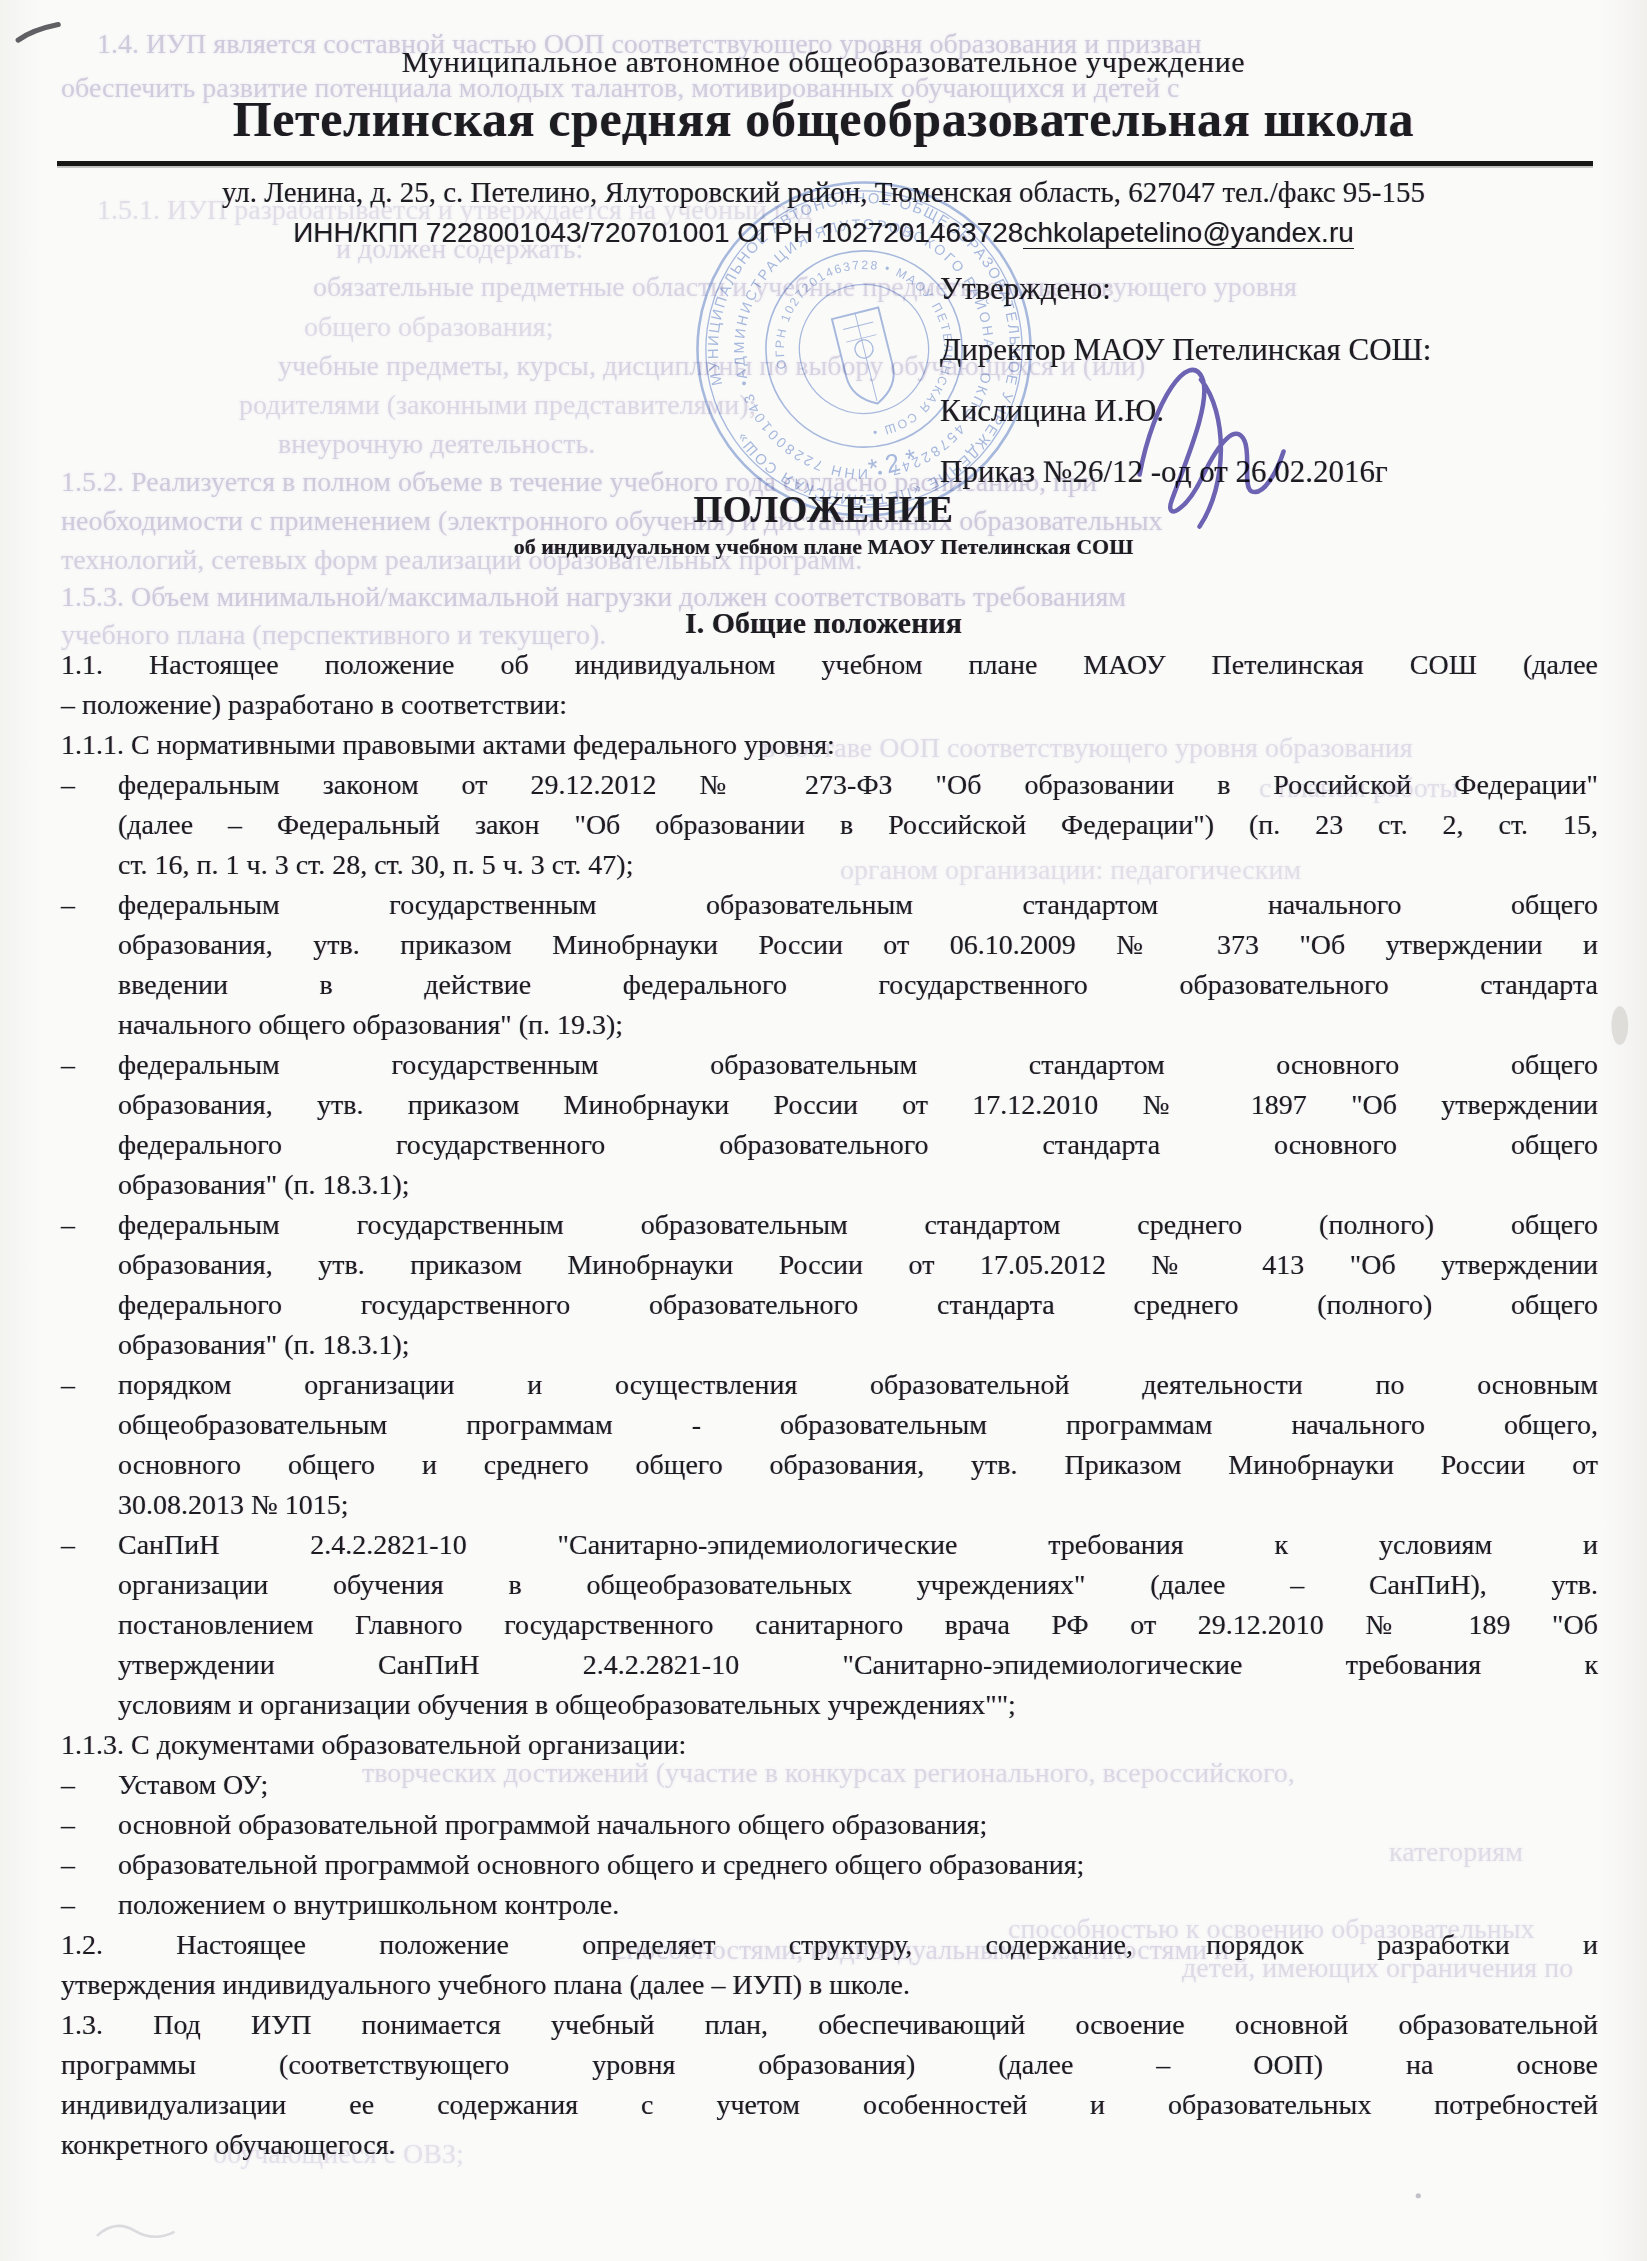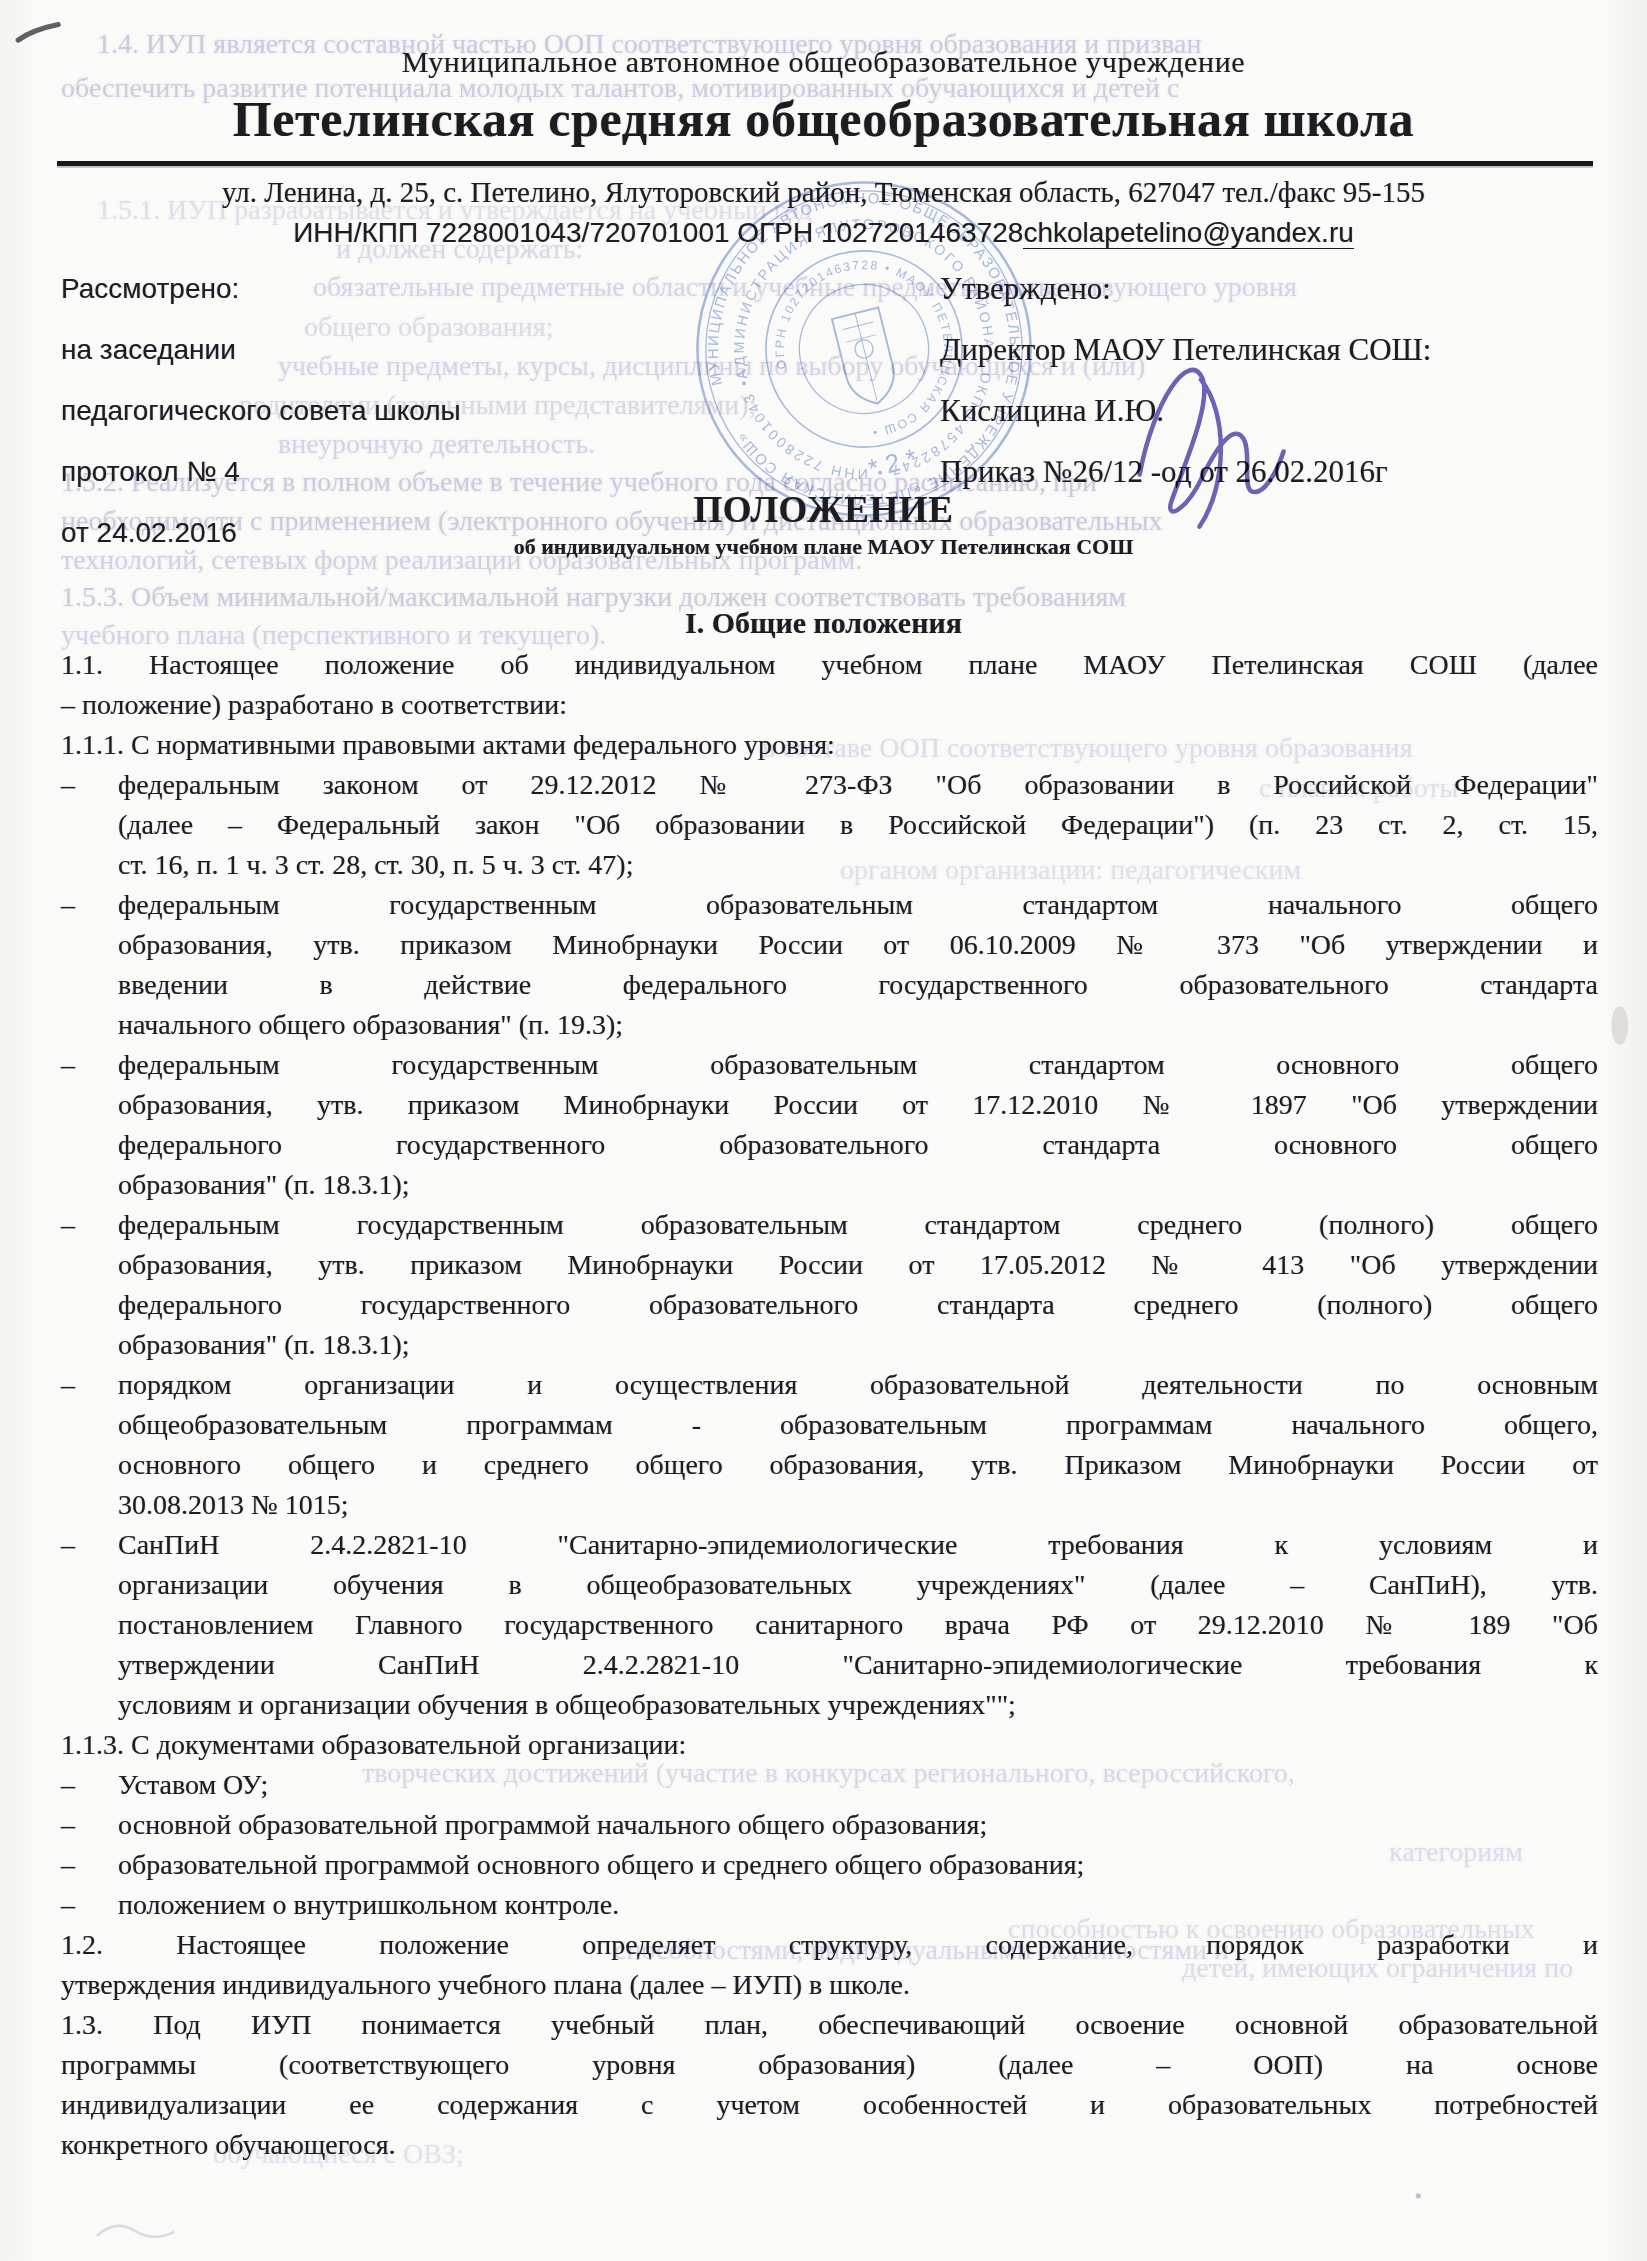--- a/index.html
+++ b/index.html
@@ -82,27 +82,20 @@
     </div>
 
   <div class="abs ctr org fringe">Муниципальное автономное общеобразовательное учреждение</div>
   <div class="abs ctr school fringe">Петелинская средняя общеобразовательная школа</div>
   <div class="abs rule"></div>
   <div class="abs ctr addr fringe">ул. Ленина, д. 25, с. Петелино, Ялуторовский район, Тюменская область, 627047 тел./факс 95-155</div>
   <div class="abs ctr reqs sans fringe">
     <span>ИНН/КПП 7228001043/720701001 ОГРН 1027201463728</span><a href="#" class="email">chkolapetelino@yandex.ru</a>
   </div>
 
-  <div class="abs appr appr-left sans fringe" id="apprLeft">
-      <div class="appr-line">Рассмотрено:</div>
-      <div class="appr-line">на заседании</div>
-      <div class="appr-line">педагогического совета школы</div>
-      <div class="appr-line">протокол № 4</div>
-      <div class="appr-line">от 24.02.2016</div>
-    </div>
   <div class="abs appr appr-right serif fringe" id="apprRight">
       <div class="appr-line">Утверждено:</div>
       <div class="appr-line">Директор  МАОУ Петелинская СОШ:</div>
       <div class="appr-line">Кислицина И.Ю.</div>
       <div class="appr-line">Приказ №26/12 -од  от 26.02.2016г</div>
     </div>
 
   <svg class="abs stamp" viewBox="0 0 564 564">
     <g fill="none" stroke="#7e99d4">
       <circle cx="282" cy="282" r="258" stroke-width="4"></circle>

